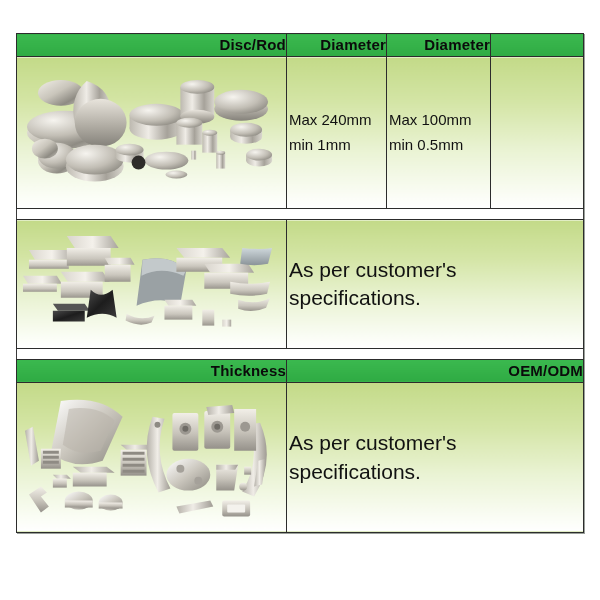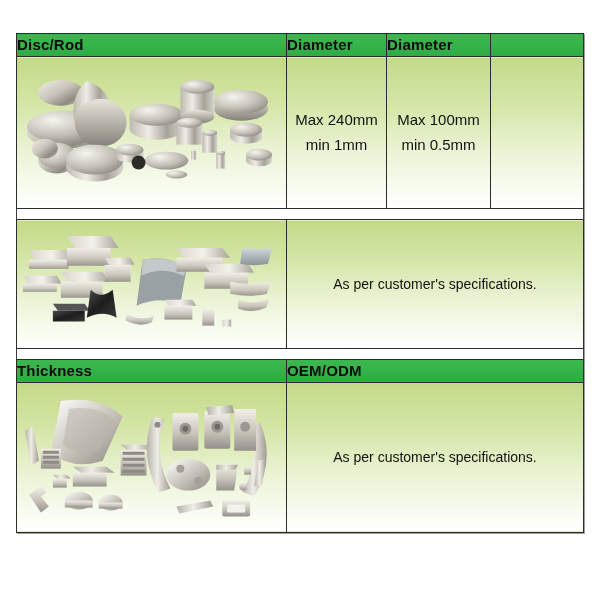--- a/index.html
+++ b/index.html
@@ -23,42 +23,42 @@
   .spec-table td{
     border:1px solid #2c2c2c;
     padding:0;
     vertical-align:middle;
   }
 
   
   .hdr{
     background:#33b04a;
     background-image:linear-gradient(180deg,#3bb94f 0%,#2fab44 100%);
-    text-align:left;
+    text-align:right;
     font-weight:bold;
     font-size:15px;
     color:#0b0b0b;
     height:22px;
     line-height:22px;
     letter-spacing:.2px;
     white-space:nowrap;
     margin-top:8px;
   }
   .hdr.blank{color:transparent;}
 
   
   .cell{
     background-image:linear-gradient(180deg,#c3da88 0%,#d4e5a6 30%,#eaf3d4 62%,#fbfdf6 92%,#ffffff 100%);
-    text-align:center;
+    text-align:left;
     font-size:15px;
     color:#111;
     position:relative;
   }
   .cell .txt{display:block;line-height:1.35;padding:4px 2px;}
-  .cell.note .txt{font-size:14px;}
+  .cell.note .txt{font-size:21px;}
 
   
   .artcell{
     background-image:linear-gradient(180deg,#c3da88 0%,#d3e4a3 28%,#e9f2d2 60%,#fafdf4 90%,#ffffff 100%);
     padding:0;
   }
 
   
   .gap{height:11px;}
   .gap td{border:0;background:#ffffff;padding:0;}

